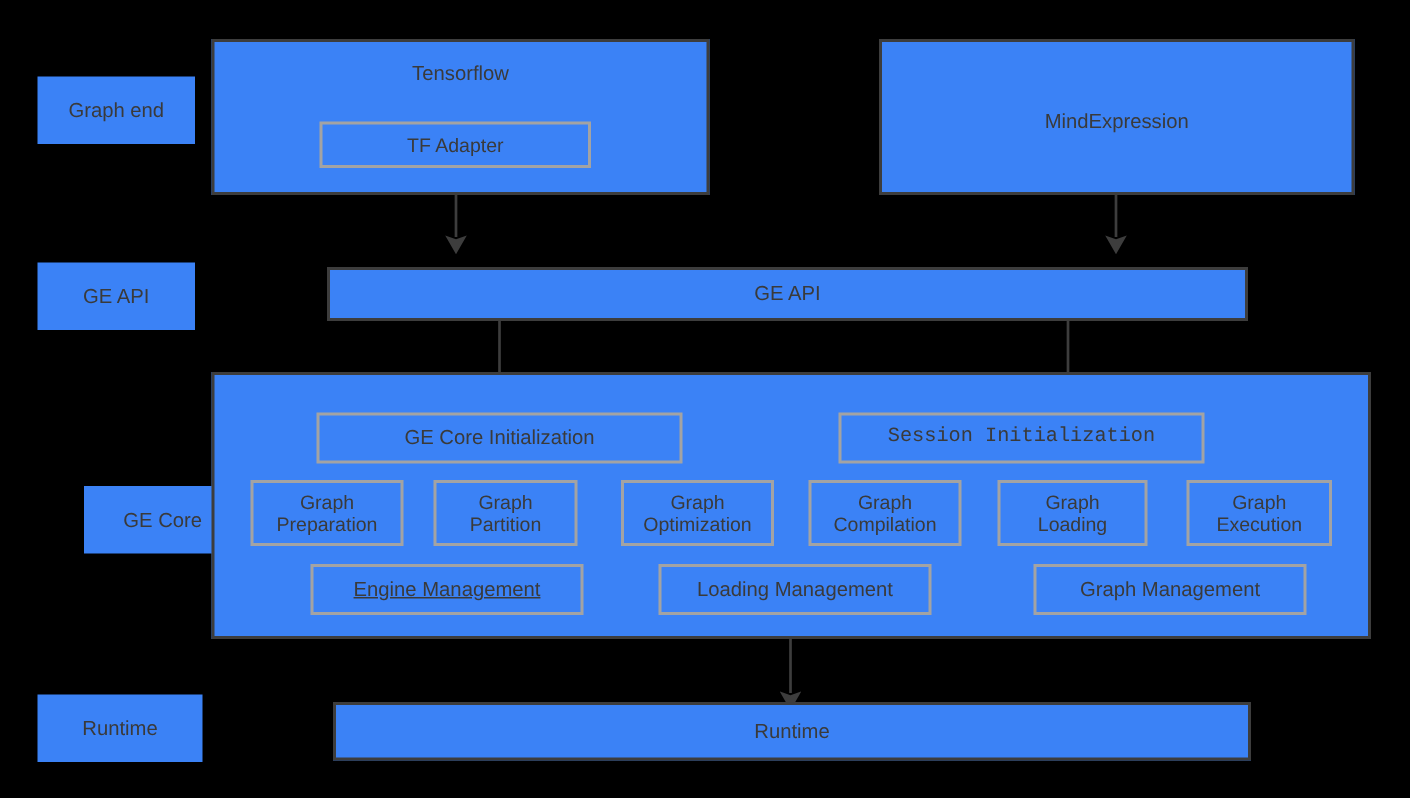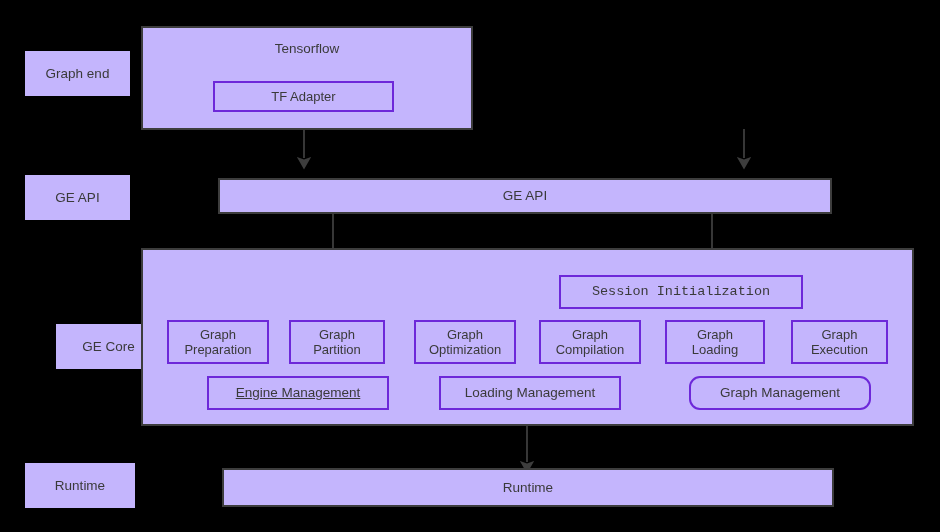--- a/index.html
+++ b/index.html
@@ -12,21 +12,21 @@
     position: relative;
     width: 940px;
     height: 532px;
     background: #000000;
     font-family: "Liberation Sans", "DejaVu Sans", sans-serif;
     overflow: hidden;
   }
   .box {
     position: absolute;
     box-sizing: border-box;
-    background: #c4b5fd;
+    background: #3b82f6;
     color: #3a3a3a;
     display: flex;
     align-items: center;
     justify-content: center;
     text-align: center;
     line-height: 1.18;
     white-space: pre-line;
   }
   
   .label-chip {
@@ -42,21 +42,21 @@
   .panel-title {
     position: absolute;
     left: 0;
     right: 0;
     text-align: center;
     color: #3a3a3a;
     font-size: 13.5px;
   }
   
   .node {
-    border: 2px solid #6d28d9;
+    border: 2px solid #a3a3a3;
     font-size: 13px;
   }
   .node.wide { font-size: 13.5px; }
   .bar {
     border: 2px solid #3d3d3d;
     font-size: 13.5px;
   }
   
   #wires {
     position: absolute;
@@ -102,27 +102,33 @@
     <span>Runtime</span>
   </div>
 
   <div class="box panel" style="left:141px; top:26px; width:332px; height:104px;">
     <div class="panel-title" style="top:13px;">Tensorflow</div>
   </div>
   <div class="box node" style="left:213px; top:81px; width:181px; height:31px;">
     <span>TF Adapter</span>
   </div>
 
+  <div class="box panel" style="left:586px; top:26px; width:317px; height:104px; align-items:center;">
+    <div class="panel-title" style="top:45px;">MindExpression</div>
+  </div>
 
   <div class="box bar" style="left:218px; top:178px; width:614px; height:36px;">
     <span>GE API</span>
   </div>
 
   <div class="box panel" style="left:141px; top:248px; width:773px; height:178px;"></div>
 
+  <div class="box node wide" style="left:211px; top:275px; width:244px; height:34px;">
+    <span>GE Core Initialization</span>
+  </div>
   <div class="box node wide" style="left:559px; top:275px; width:244px; height:34px;font-family:Liberation Mono, monospace;">
     <span>Session Initialization</span>
   </div>
 
   <div class="box node" style="left:167px; top:320px; width:102px; height:44px;">
     <span>Graph
 Preparation</span>
   </div>
   <div class="box node" style="left:289px; top:320px; width:96px; height:44px;">
     <span>Graph
@@ -144,21 +150,21 @@
     <span>Graph
 Execution</span>
   </div>
 
   <div class="box node wide" style="left:207px; top:376px; width:182px; height:34px;text-decoration:underline;">
     <span>Engine Management</span>
   </div>
   <div class="box node wide" style="left:439px; top:376px; width:182px; height:34px;">
     <span>Loading Management</span>
   </div>
-  <div class="box node wide" style="left:689px; top:376px; width:182px; height:34px;border-radius:11px;">
+  <div class="box node wide" style="left:689px; top:376px; width:182px; height:34px;">
     <span>Graph Management</span>
   </div>
 
   <div class="box bar" style="left:222px; top:468px; width:612px; height:39px;">
     <span>Runtime</span>
   </div>
 
 </div>
 
 </body></html>

